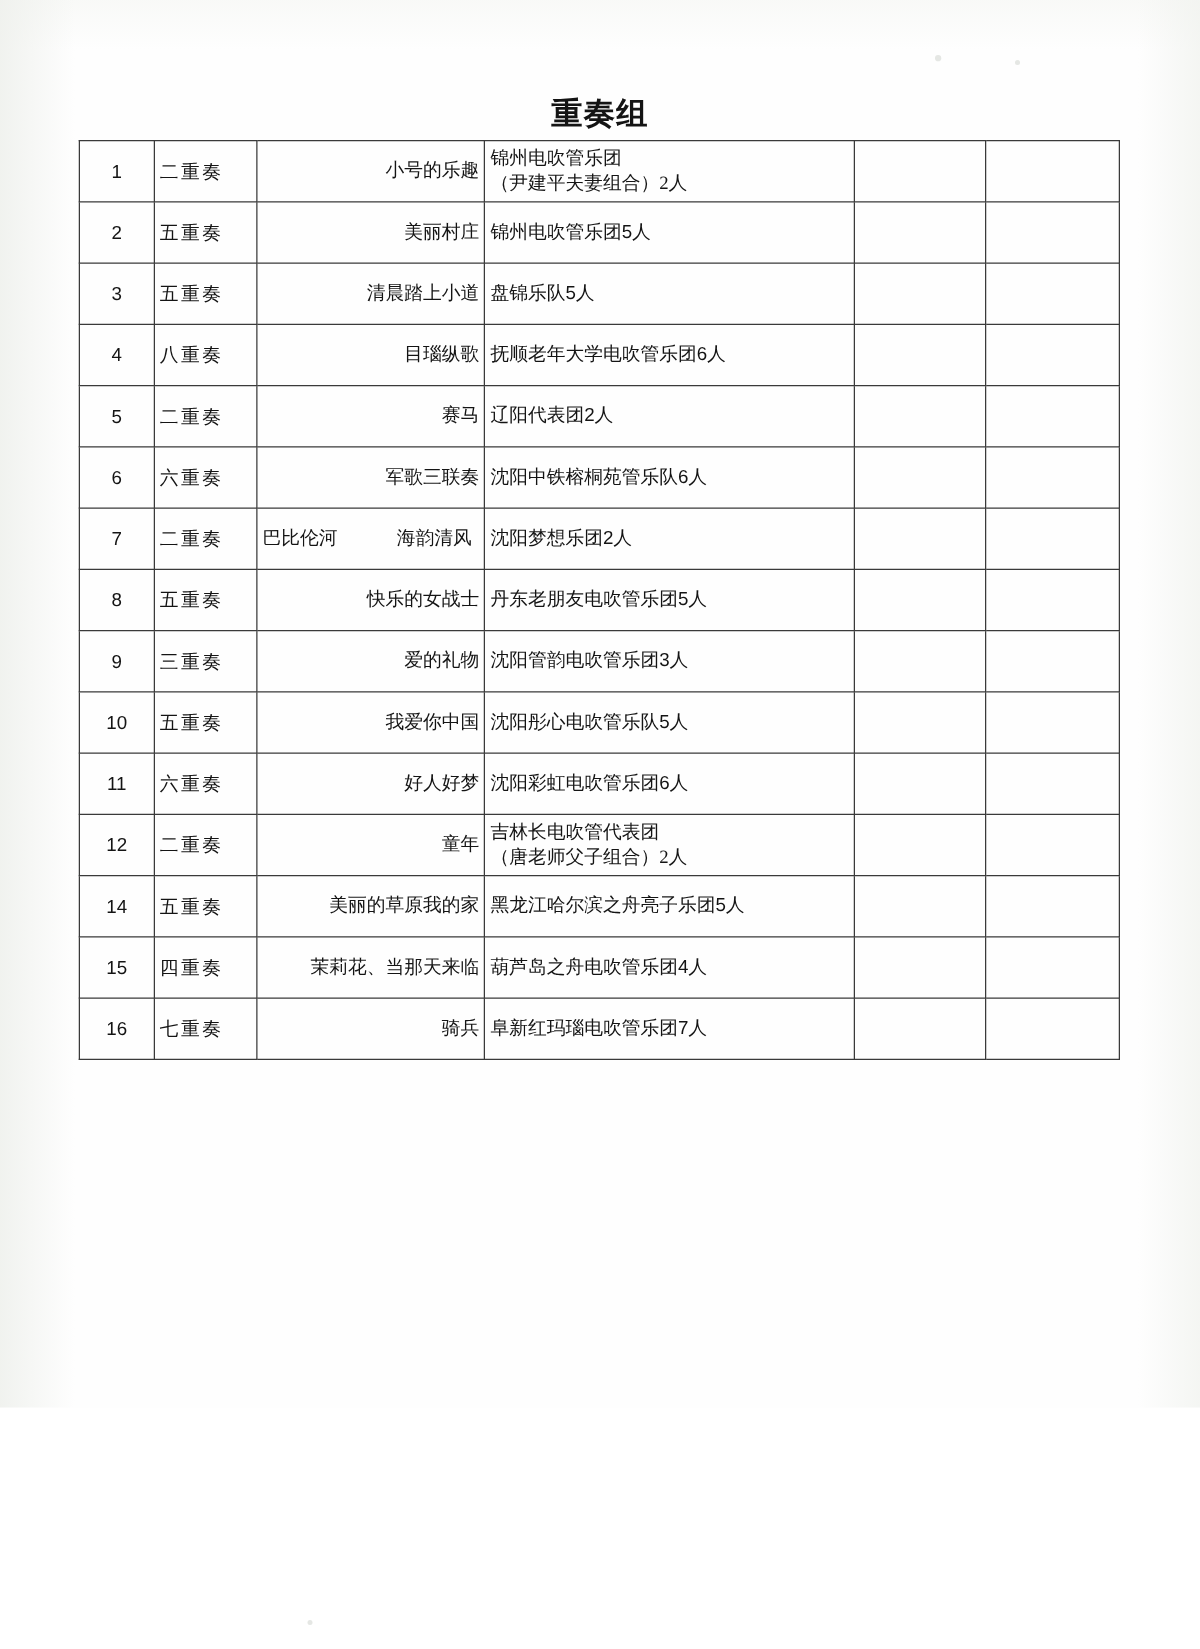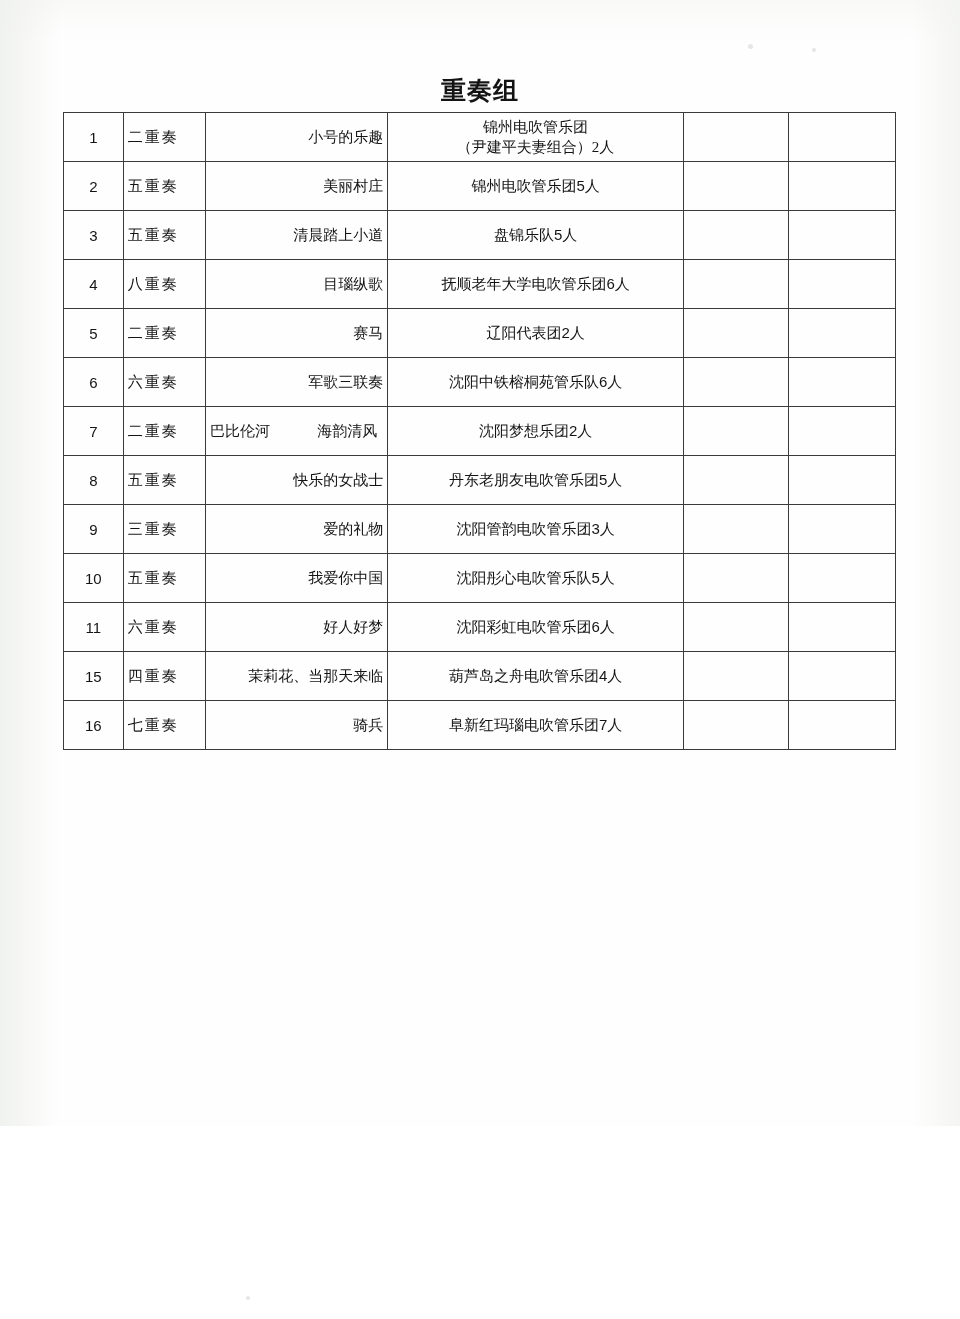--- a/index.html
+++ b/index.html
@@ -78,21 +78,20 @@
     letter-spacing: 2px;
     font-size: 15px;
   }
   td.piece {
     text-align: left;
     padding-left: 10px;
     font-size: 15px;
     line-height: 1.25;
   }
   td.unit {
-    text-align: center;
     font-size: 15px;
     line-height: 1.3;
   }
   td.blank { }
   .unit-l1, .unit-l2 { display: block; }
   .unit-l2 { margin-top: 1px; font-family: Liberation Serif, serif; }
   .piece-two {
     display: flex;
     justify-content: space-between;
     gap: 20px;
@@ -260,20 +259,45 @@
             <td class="piece">
               <span class="piece-wrap">好人好梦</span>
             </td>
             <td class="unit">
               <span class="unit-l1">沈阳彩虹电吹管乐团6人</span>
             </td>
             <td class="blank"></td>
             <td class="blank"></td>
           </tr>
           <tr>
+            <td class="idx">12</td>
+            <td class="type">二重奏</td>
+            <td class="piece">
+              <span class="piece-wrap">童年</span>
+            </td>
+            <td class="unit">
+              <span class="unit-l1">吉林长电吹管代表团</span>
+              <span class="unit-l2">（唐老师父子组合）2人</span>
+            </td>
+            <td class="blank"></td>
+            <td class="blank"></td>
+          </tr>
+          <tr>
+            <td class="idx">14</td>
+            <td class="type">五重奏</td>
+            <td class="piece">
+              <span class="piece-wrap">美丽的草原我的家</span>
+            </td>
+            <td class="unit">
+              <span class="unit-l1">黑龙江哈尔滨之舟亮子乐团5人</span>
+            </td>
+            <td class="blank"></td>
+            <td class="blank"></td>
+          </tr>
+          <tr>
             <td class="idx">15</td>
             <td class="type">四重奏</td>
             <td class="piece">
               <span class="piece-wrap">茉莉花、当那天来临</span>
             </td>
             <td class="unit">
               <span class="unit-l1">葫芦岛之舟电吹管乐团4人</span>
             </td>
             <td class="blank"></td>
             <td class="blank"></td>

